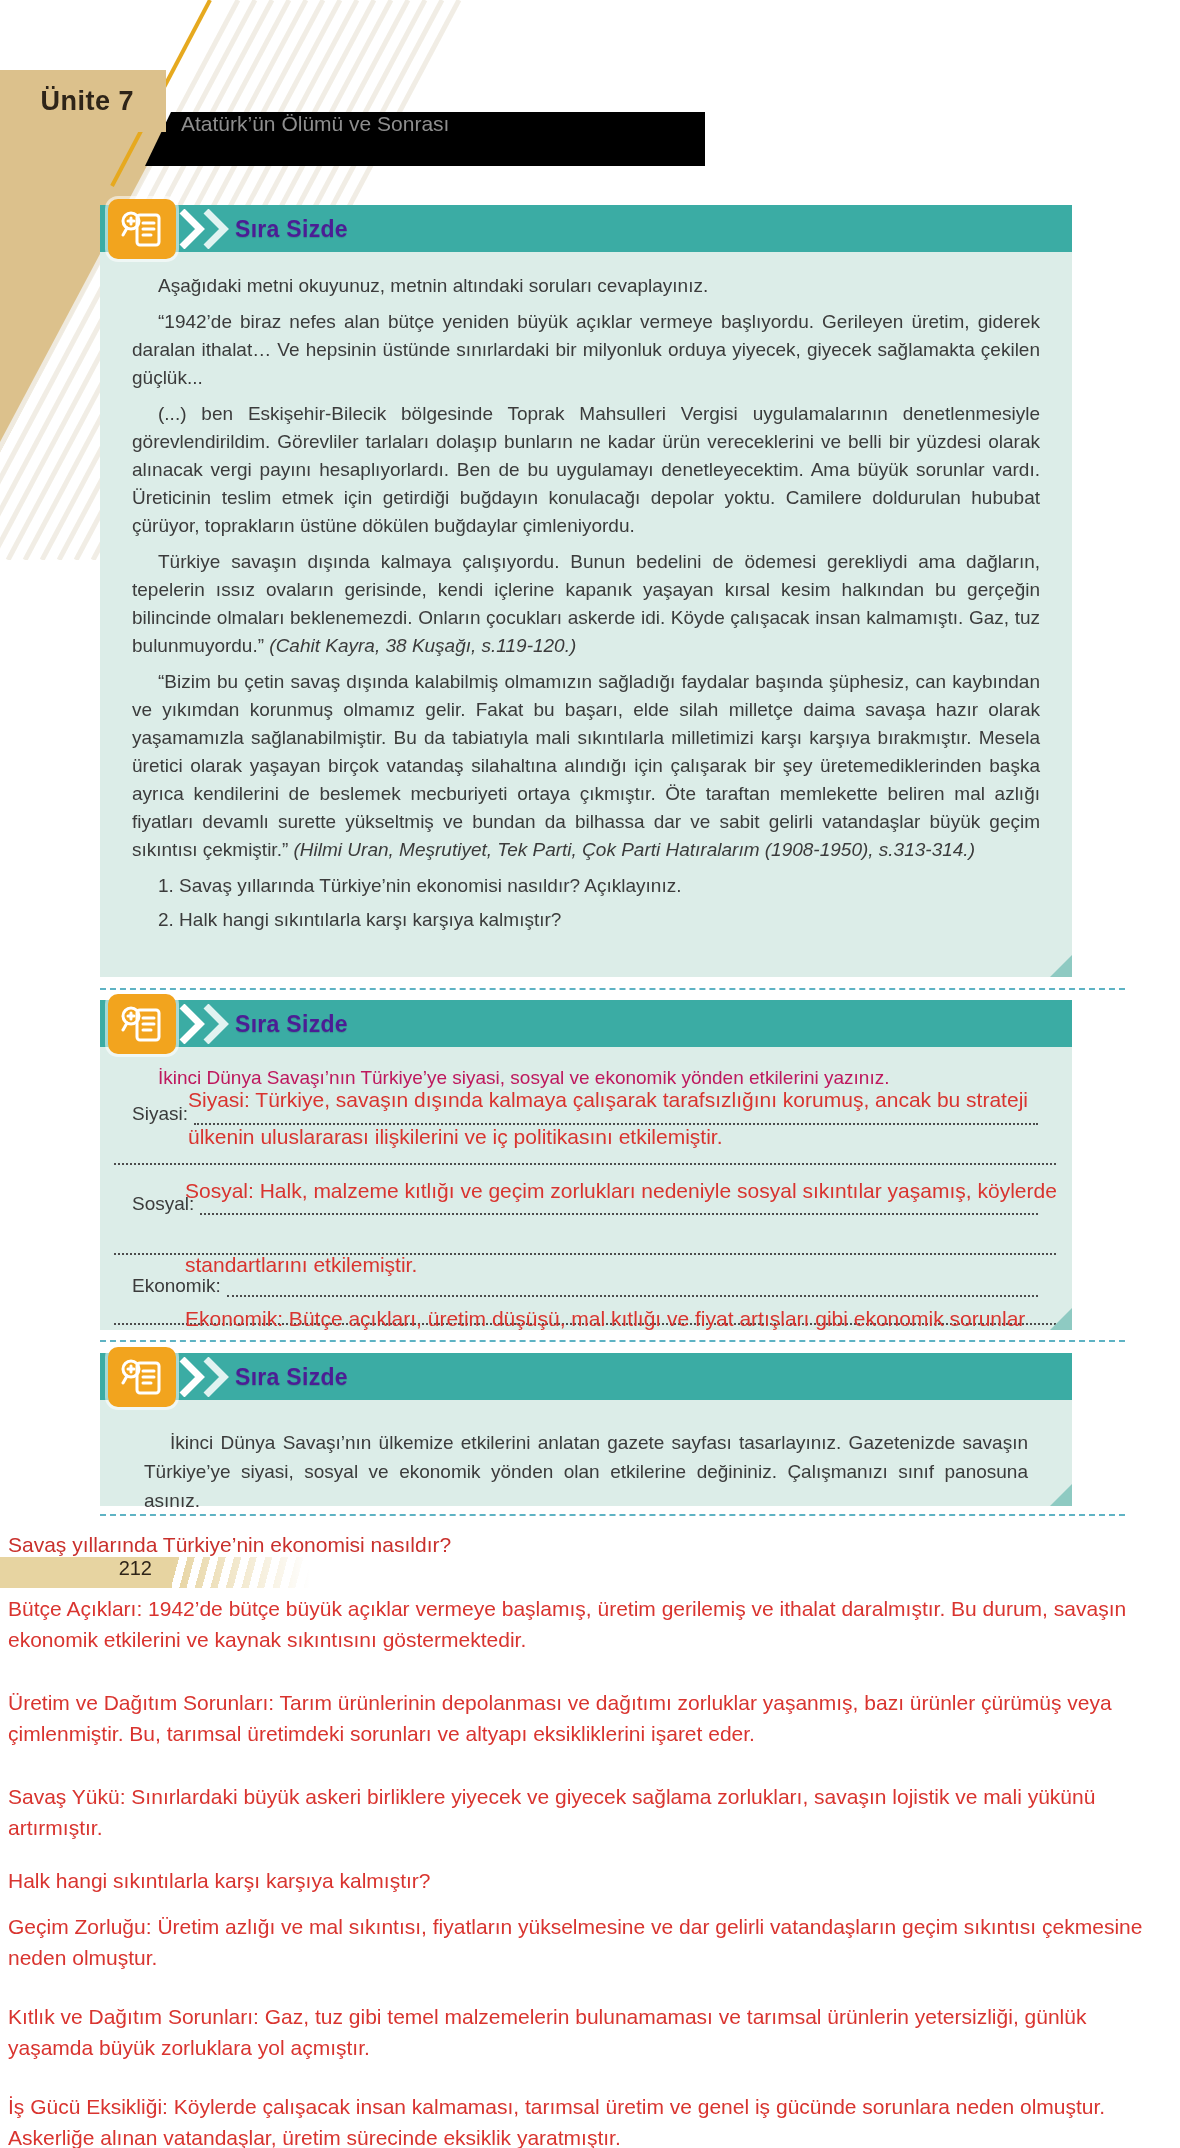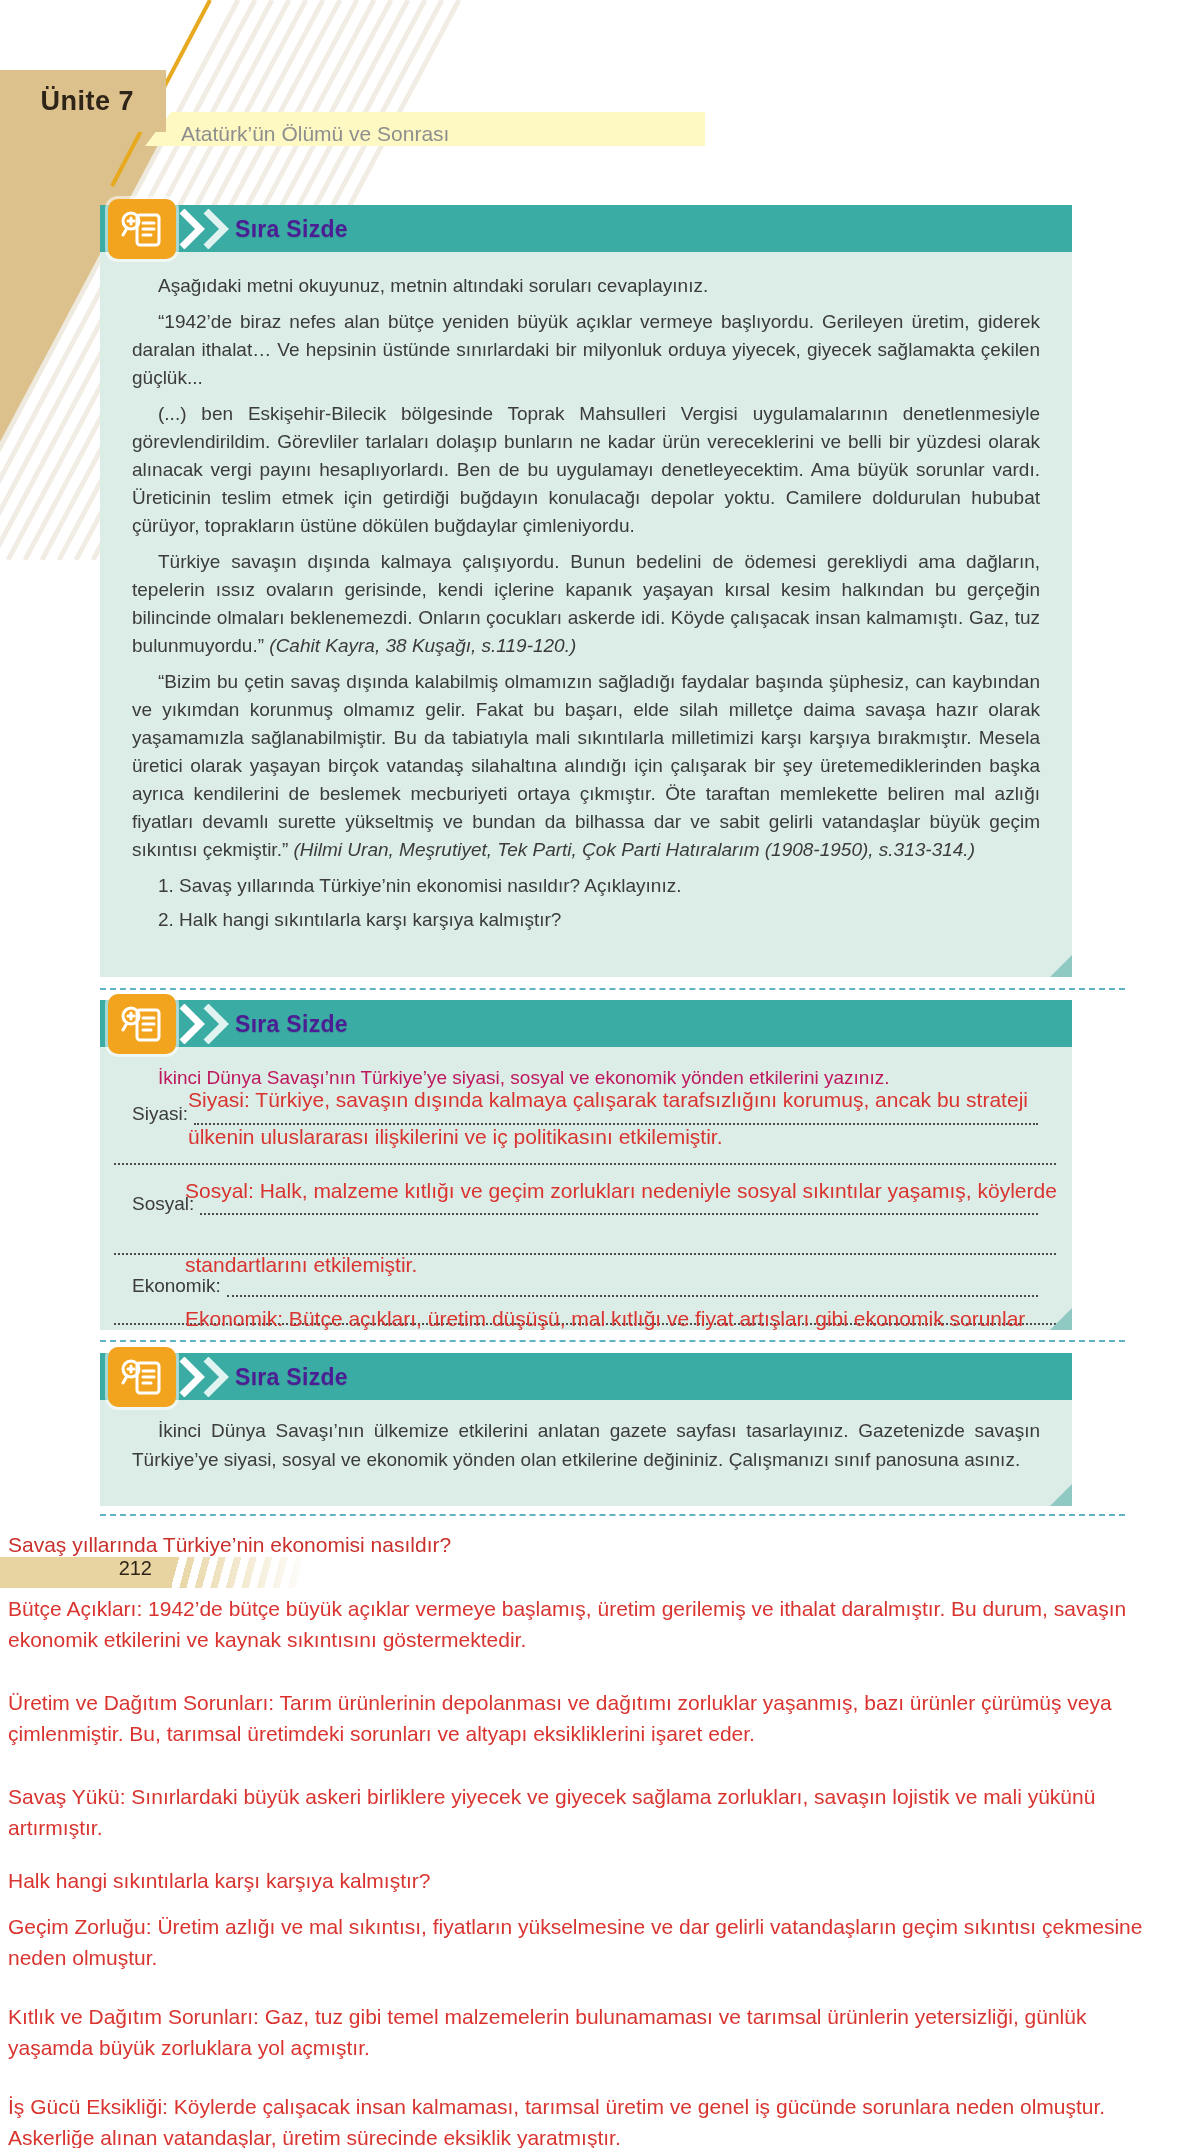--- a/index.html
+++ b/index.html
@@ -4,22 +4,22 @@
 <style>
   html,body{margin:0;padding:0;background:#fff;}
   body{font-family:"Liberation Sans", sans-serif;}
   #page{position:relative;width:1180px;height:2148px;background:#fff;overflow:hidden;}
 
   
   #deco-svg{position:absolute;left:0;top:0;z-index:0;}
   .unit-tab{position:absolute;left:0;top:70px;width:166px;height:62px;background:#dcc18c;
     display:flex;align-items:center;justify-content:flex-end;padding-right:32px;box-sizing:border-box;z-index:3;}
   .unit-tab span{font-size:27px;font-weight:bold;color:#2e2418;letter-spacing:.5px;}
-  .chapter-band{position:absolute;left:145px;top:112px;width:560px;height:34px;background:#fef9c3;
-    clip-path:polygon(26px 0,100% 0,100% 100%,0 100%);display:flex;align-items:flex-end;z-index:2;}
+  .chapter-band{position:absolute;left:145px;top:112px;width:560px;height:54px;background:#000000;
+    clip-path:polygon(26px 0,100% 0,100% 100%,0 100%);display:flex;align-items:flex-start;z-index:2;}
   .chapter-band span{margin-left:36px;font-size:21px;color:#8e8e8e;}
 
   
   .ss-bar{position:absolute;left:100px;width:972px;height:47px;background:#3bab a3;background:#3baca4;z-index:2;}
   .ss-label{position:absolute;left:135px;top:50%;transform:translateY(-50%);color:#4c1d95;font-weight:bold;
     font-size:23px;letter-spacing:.3px;text-shadow:0 1px 1px rgba(0,0,0,.15);}
   .ss-icon{position:absolute;left:8px;top:-6px;width:68px;height:60px;background:#f2a41e;border-radius:10px;
     box-shadow:0 0 0 3px rgba(255,255,255,.55);display:flex;align-items:center;justify-content:center;}
   .ss-chevrons{position:absolute;left:78px;top:4px;}
   .mint-box{position:absolute;left:100px;width:972px;background:#dcede8;z-index:1;box-sizing:border-box;}
@@ -35,21 +35,21 @@
   
   #box2{top:1047px;height:283px;}
   #box2 .prompt{position:absolute;left:32px;top:20px;font-size:19px;color:#be185d;text-indent:26px;width:900px;}
   .fieldrow{position:absolute;left:32px;right:34px;display:flex;align-items:flex-end;}
   .fieldrow .lbl{font-size:19px;color:#3b3b3b;white-space:nowrap;}
   .dots{flex:1;border-bottom:2.5px dotted #4c4c4c;height:16px;margin-left:6px;}
   .dotfull{position:absolute;left:14px;right:16px;border-bottom:2.5px dotted #4c4c4c;height:0;}
 
   
   #box3{top:1400px;height:106px;padding:16px 32px 10px 32px;}
-  #box3 p{margin:0;font-size:19px;line-height:29px;color:#3b3b3b;text-align:justify;text-indent:26px;}
+  #box3 p{margin:12px;font-size:19px;line-height:29px;color:#3b3b3b;text-align:justify;text-indent:26px;}
 
   
   .red{position:absolute;color:#d9342f;font-size:21px;line-height:30px;z-index:6;white-space:nowrap;}
   .red.wrap{white-space:normal;}
   .red.head{color:#c9302c;}
   .notes-block{position:absolute;left:8px;width:1166px;z-index:6;}
   .notes-block .para{color:#d9342f;font-size:21px;line-height:31px;}
 
   
   .footer-ribbon{position:absolute;left:0;top:1557px;width:172px;height:31px;background:#e7d4a1;z-index:4;

